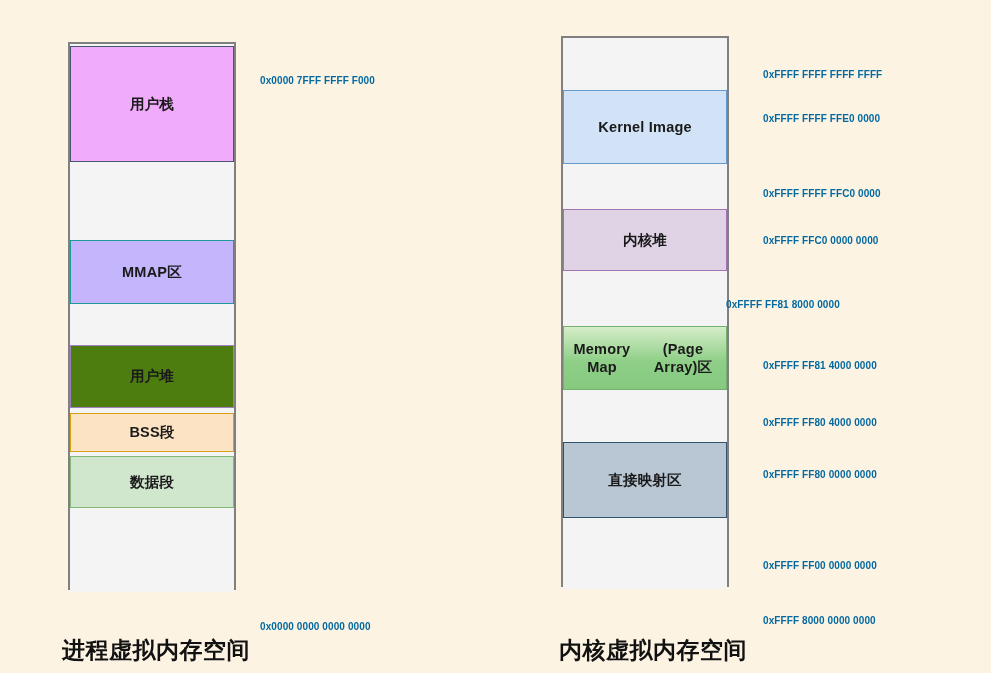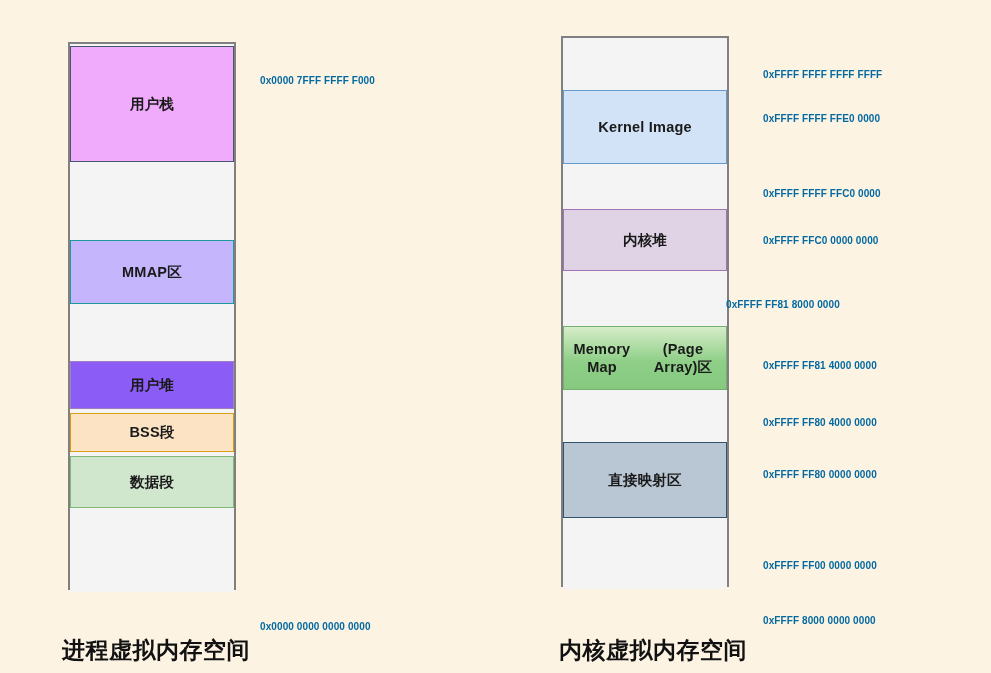--- a/index.html
+++ b/index.html
@@ -83,21 +83,21 @@
   <div class="column" id="process-column">
       <div class="block gap" style="top: 0px; height: 2px;"></div>
       <div class="block" style="top: 2px; height: 116px; background: #f0abfc; border: 1.5px solid rgb(68, 87, 107);">
         <span style="display: block;">用户栈</span>
       </div>
       <div class="block gap" style="top: 146px; height: 50px;"></div>
       <div class="block" style="top: 196px; height: 64px; background: #c4b5fd; border: 1.5px solid rgb(31, 154, 154);">
         <span style="display: block;">MMAP区</span>
       </div>
       <div class="block gap" style="top: 260px; height: 41px;"></div>
-      <div class="block" style="top: 317px; height: 48px; background: #8b5cf6; border: 1.5px solid rgb(159, 127, 189);">
+      <div class="block" style="top: 301px; height: 63px; background: #4d7c0f; border: 1.5px solid rgb(159, 127, 189);">
         <span style="display: block;">用户堆</span>
       </div>
       <div class="block" style="top: 369px; height: 39px; background: rgb(252, 227, 196); border: 1.5px solid rgb(217, 160, 23);">
         <span style="display: block;">BSS段</span>
       </div>
       <div class="block" style="top: 412px; height: 52px; background: rgb(208, 230, 205); border: 1.5px solid rgb(130, 184, 119);">
         <span style="display: block;">数据段</span>
       </div>
       <div class="block gap" style="top: 520px; height: 28px;"></div>
     </div>

